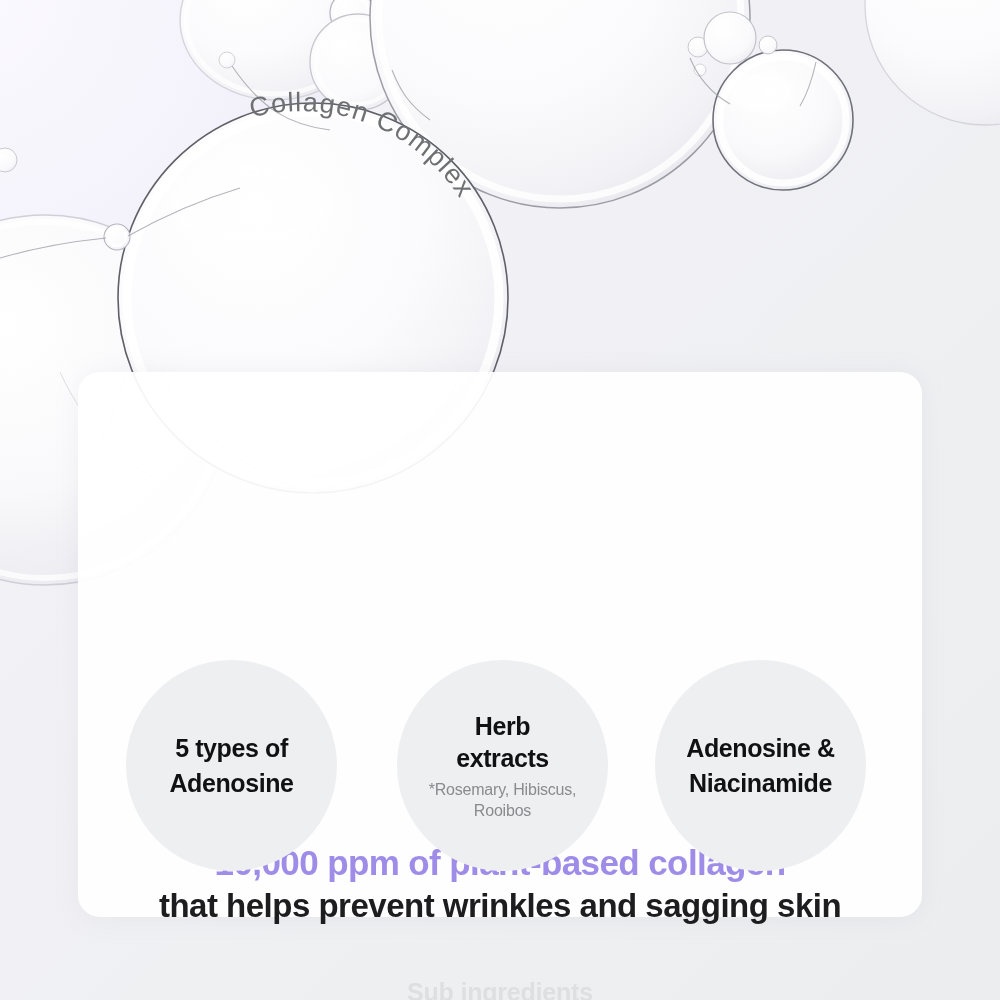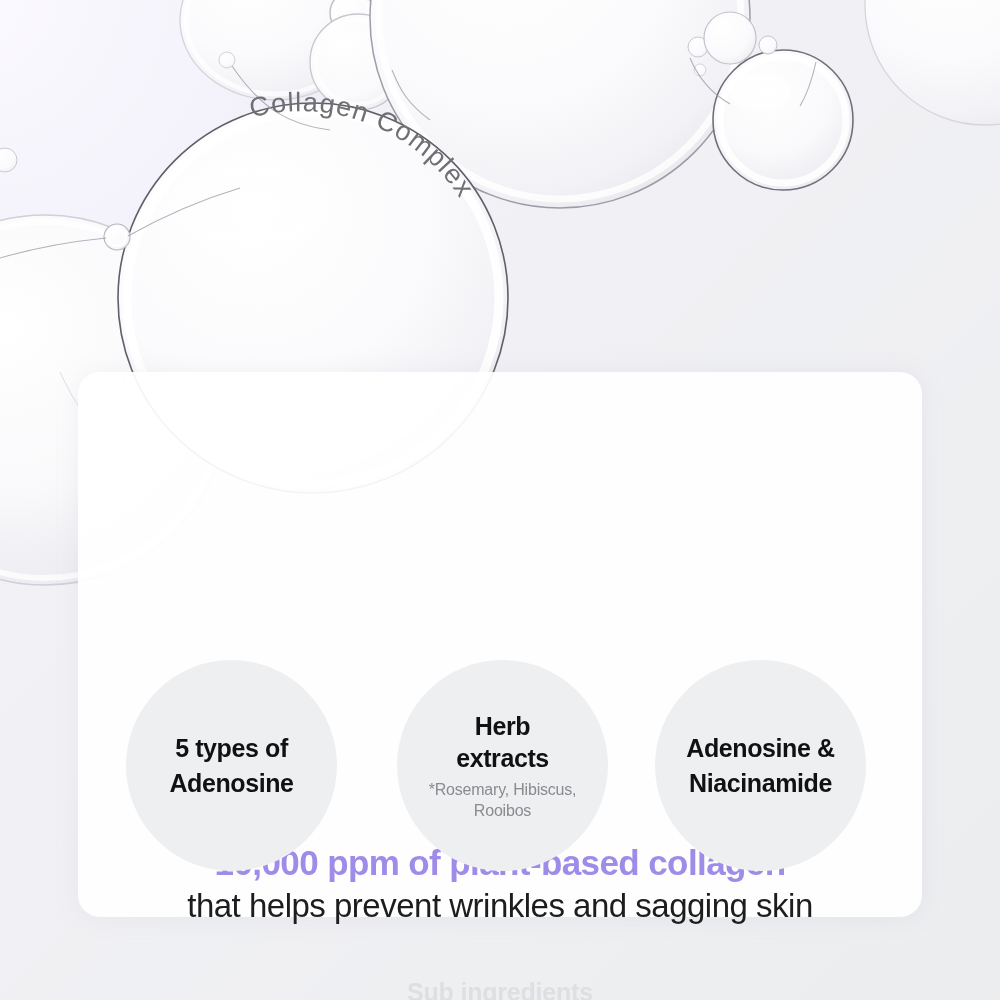--- a/index.html
+++ b/index.html
@@ -67,21 +67,21 @@
   #headline-primary {
     top: 471px;
     font-size: 35px;
     font-weight: bold;
     color: #9f8ce8;
     letter-spacing: -0.6px;
   }
   #headline-secondary {
     top: 515px;
     font-size: 33px;
-    font-weight: normal;
+    font-weight: bold;
     color: #1d1d1f;
     letter-spacing: -0.5px;
   }
 
   
   #sub-ingredient-row {
     position: absolute;
     left: 0;
     top: 288px;
     width: 844px;

